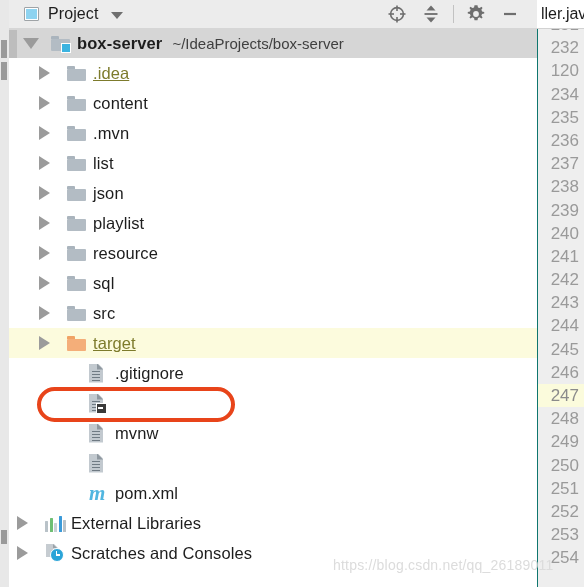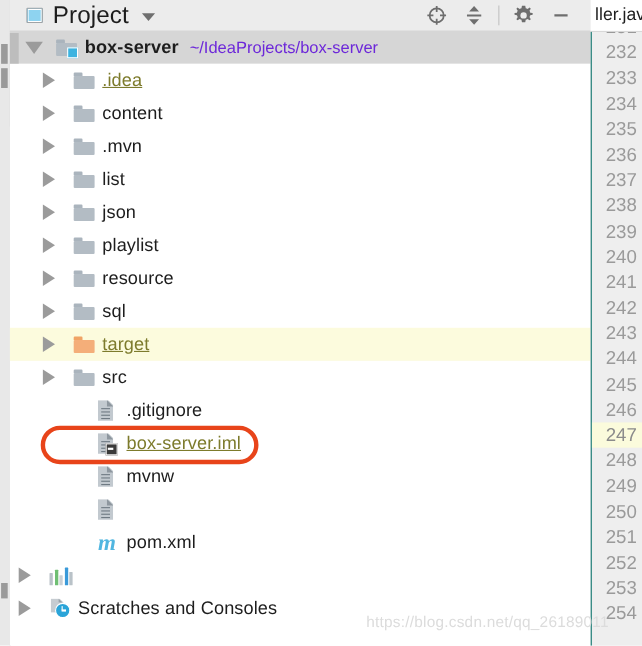--- a/index.html
+++ b/index.html
@@ -30,21 +30,21 @@
     background:#ececec;border-bottom:1px solid #c9c9c9;
     display:flex;align-items:center;
   }
   #tw-header .title-wrap{display:flex;align-items:center;padding-left:15px;}
   .proj-icon{
     width:15px;height:14px;box-sizing:border-box;
     border:1px solid #9fa3a6;background:#8ed3f0;border-radius:1px;
     box-shadow:inset 0 0 0 1px #ffffff;
   }
   #tw-title{
-    font-size:22px;color:#1d1d1d;margin-left:9px;letter-spacing:.1px;
+    font-size:16px;color:#1d1d1d;margin-left:9px;letter-spacing:.1px;
   }
   .chev-down{
     width:0;height:0;border-left:6px solid transparent;border-right:6px solid transparent;
     border-top:7px solid #6f6f6f;margin-left:12px;margin-top:2px;
   }
   #tw-header .tools{margin-left:auto;display:flex;align-items:center;padding-right:10px;gap:0px;}
   .tbtn{width:34px;height:26px;display:flex;align-items:center;justify-content:center;}
   .vsep{width:1px;height:18px;background:#c2c2c2;margin:0 5px;}
 
   
@@ -68,21 +68,21 @@
     width:0;height:0;border:none;
     border-left:8px solid transparent;border-right:8px solid transparent;
     border-top:11px solid #9b9b9b;
   }
   .twisty-box{width:22px;display:flex;align-items:center;justify-content:flex-start;}
 
   .icon-box{width:26px;display:flex;align-items:center;justify-content:flex-start;}
   .label{font-size:16.5px;color:#1d1d1d;white-space:nowrap;letter-spacing:.1px;}
   .label.bold{font-weight:bold;}
   .label.olive{color:#7d7b2c;text-decoration:underline;}
-  .path{font-size:15px;color:#6d28d9;margin-left:10px;white-space:nowrap;}
+  .path{font-size:15px;color:#404040;margin-left:10px;white-space:nowrap;}
 
   
   .folder{position:relative;width:19px;height:15px;}
   .folder .tab{position:absolute;left:0;top:0;width:8px;height:3px;background:#aab4bd;border-radius:1px 1px 0 0;}
   .folder .body{position:absolute;left:0;top:3px;width:19px;height:12px;background:#b3bcc4;border-radius:1px;}
   .folder.orange .tab{background:#f0a365;}
   .folder.orange .body{background:#f4ae79;}
   .folder .badge{position:absolute;right:-1px;bottom:-2px;width:8px;height:8px;background:#3bb3e0;border:1px solid #fff;}
 
   
@@ -321,43 +321,43 @@
           <span class="twisty"></span>
         </div>
         <div class="icon-box" style="margin-left: 6px;">
           <span class="folder">
             <span class="tab"></span>
             <span class="body"></span>
           </span>
         </div>
         <span class="label">sql</span>
       </div>
+      <div class="row">
+        <div class="twisty-box" style="margin-left: 30px;">
+          <span class="twisty"></span>
+        </div>
+        <div class="icon-box" style="margin-left: 6px;">
+          <span class="folder">
+            <span class="tab"></span>
+            <span class="body"></span>
+          </span>
+        </div>
+        <span class="label">src</span>
+      </div>
       <div class="row hl">
         <div class="twisty-box" style="margin-left: 30px;">
           <span class="twisty"></span>
         </div>
         <div class="icon-box" style="margin-left: 6px;">
           <span class="folder orange">
             <span class="tab"></span>
             <span class="body"></span>
           </span>
         </div>
         <span class="label olive">target</span>
-      </div>
-      <div class="row">
-        <div class="twisty-box" style="margin-left: 30px;">
-          <span class="twisty"></span>
-        </div>
-        <div class="icon-box" style="margin-left: 6px;">
-          <span class="folder">
-            <span class="tab"></span>
-            <span class="body"></span>
-          </span>
-        </div>
-        <span class="label">src</span>
       </div>
       <div class="row">
         <div class="twisty-box" style="margin-left: 52px;"></div>
         <div class="icon-box" style="margin-left: 6px;">
           <span class="file">
             <span class="sheet"></span>
             <span class="fold"></span>
             <span class="lines">
               <i></i>
               <i></i>
@@ -376,21 +376,20 @@
             <span class="fold"></span>
             <span class="lines">
               <i></i>
               <i></i>
               <i></i>
               <i></i>
             </span>
             <span class="sqbadge"></span>
           </span>
         </div>
-        <span class="label olive">box-server.iml</span>
       </div>
       <div class="row">
         <div class="twisty-box" style="margin-left: 52px;"></div>
         <div class="icon-box" style="margin-left: 6px;">
           <span class="file">
             <span class="sheet"></span>
             <span class="fold"></span>
             <span class="lines">
               <i></i>
               <i></i>
@@ -429,20 +428,21 @@
         </div>
         <div class="icon-box" style="margin-left: 6px;">
           <span class="libicon">
             <i style="height: 11px; background: rgb(185, 194, 200);"></i>
             <i style="height: 14px; background: rgb(111, 191, 115);"></i>
             <i style="height: 9px; background: rgb(201, 208, 213);"></i>
             <i style="height: 16px; background: rgb(58, 154, 217);"></i>
             <i style="height: 12px; background: rgb(185, 194, 200);"></i>
           </span>
         </div>
+        <span class="label">External Libraries</span>
       </div>
       <div class="row">
         <div class="twisty-box" style="margin-left: 8px;">
           <span class="twisty"></span>
         </div>
         <div class="icon-box" style="margin-left: 6px;">
           <span class="scratch">
             <span class="pg"></span>
             <span class="pgf"></span>
             <span class="clock"></span>
@@ -457,21 +457,21 @@
 
 <div id="editor">
   <div id="editor-tabbar">
     <div id="editor-tab">
       <span class="tab-label">ller.jav</span>
     </div>
   </div>
   <div id="gutter" style="margin-top: 0px;">
       <div class="lnum" style="margin-top: -16px;">231</div>
       <div class="lnum">232</div>
-      <div class="lnum">233</div>
+      <div class="lnum">120</div>
       <div class="lnum">234</div>
       <div class="lnum">235</div>
       <div class="lnum">236</div>
       <div class="lnum">237</div>
       <div class="lnum">238</div>
       <div class="lnum">239</div>
       <div class="lnum">240</div>
       <div class="lnum">241</div>
       <div class="lnum">242</div>
       <div class="lnum">243</div>

